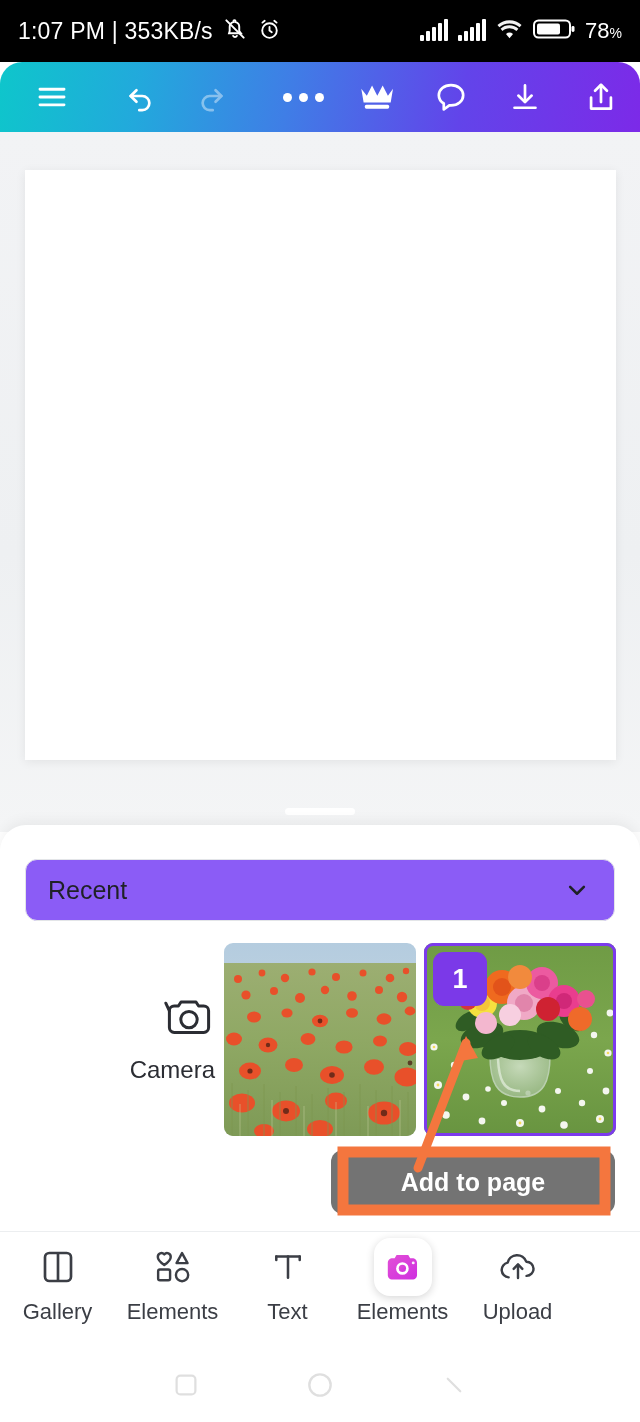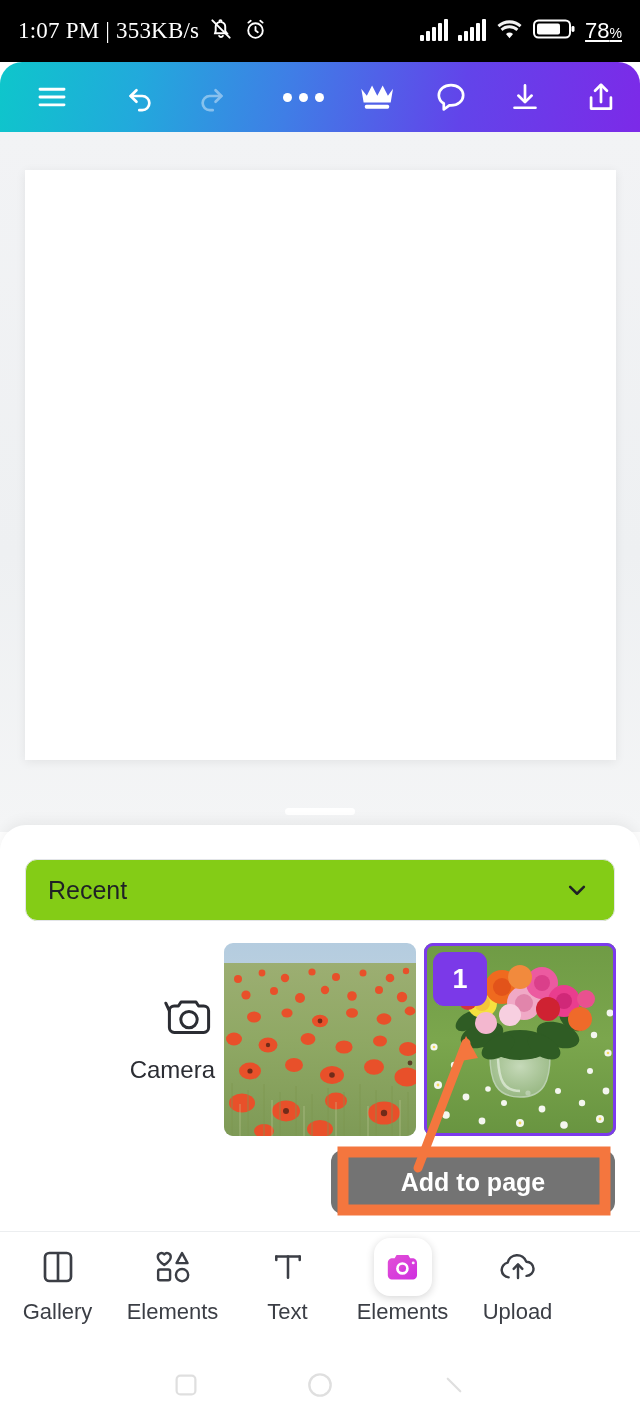--- a/index.html
+++ b/index.html
@@ -14,23 +14,23 @@
   
   .statusbar {
     position: absolute; top: 0; left: 0;
     width: 640px; height: 62px;
     background: #000000;
     display: flex; align-items: center;
     padding: 0 18px;
     color: #ffffff;
   }
   .sb-left { display: flex; align-items: center; gap: 9px; }
-  .sb-time { font-size: 23px; font-weight: 500; letter-spacing: .2px; white-space: nowrap; font-family: Liberation Serif, serif; }
+  .sb-time { font-size: 23px; font-weight: 500; letter-spacing: .2px; white-space: nowrap; }
   .sb-right { margin-left: auto; display: flex; align-items: center; gap: 10px; }
-  .sb-batt-pct { font-size: 22px; font-weight: 500; text-decoration: underline; }
+  .sb-batt-pct { font-size: 22px; font-weight: 500; }
   .sb-batt-pct .unit { font-size: 14px; }
   .bars { display: flex; align-items: flex-end; gap: 2px; height: 20px; }
   .bars i { display: block; width: 4px; background: #fff; border-radius: 1px; }
   .bars i:nth-child(1) { height: 6px; }
   .bars i:nth-child(2) { height: 10px; }
   .bars i:nth-child(3) { height: 14px; }
   .bars i:nth-child(4) { height: 18px; }
   .bars i:nth-child(5) { height: 22px; }
 
   
@@ -82,21 +82,21 @@
     border-top-left-radius: 26px; border-top-right-radius: 26px;
     box-shadow: 0 -3px 14px rgba(0,0,0,.06);
   }
 
   .select-row {
     position: absolute; top: 34px; left: 25px;
     width: 590px; height: 62px;
     border: 1px solid #e3e5e8; border-radius: 12px;
     display: flex; align-items: center;
     padding: 0 22px;
-    background: #84cc16;
+    background: #8b5cf6;
   }
   .select-label { font-size: 25px; color: #1f2126; }
   .select-chevron { margin-left: auto; display: flex; align-items: center; }
 
   
   .media-row {
     position: absolute; top: 118px; left: 0; width: 640px; height: 193px;
   }
   .camera-tile {
     position: absolute; left: 25px; top: 0;

